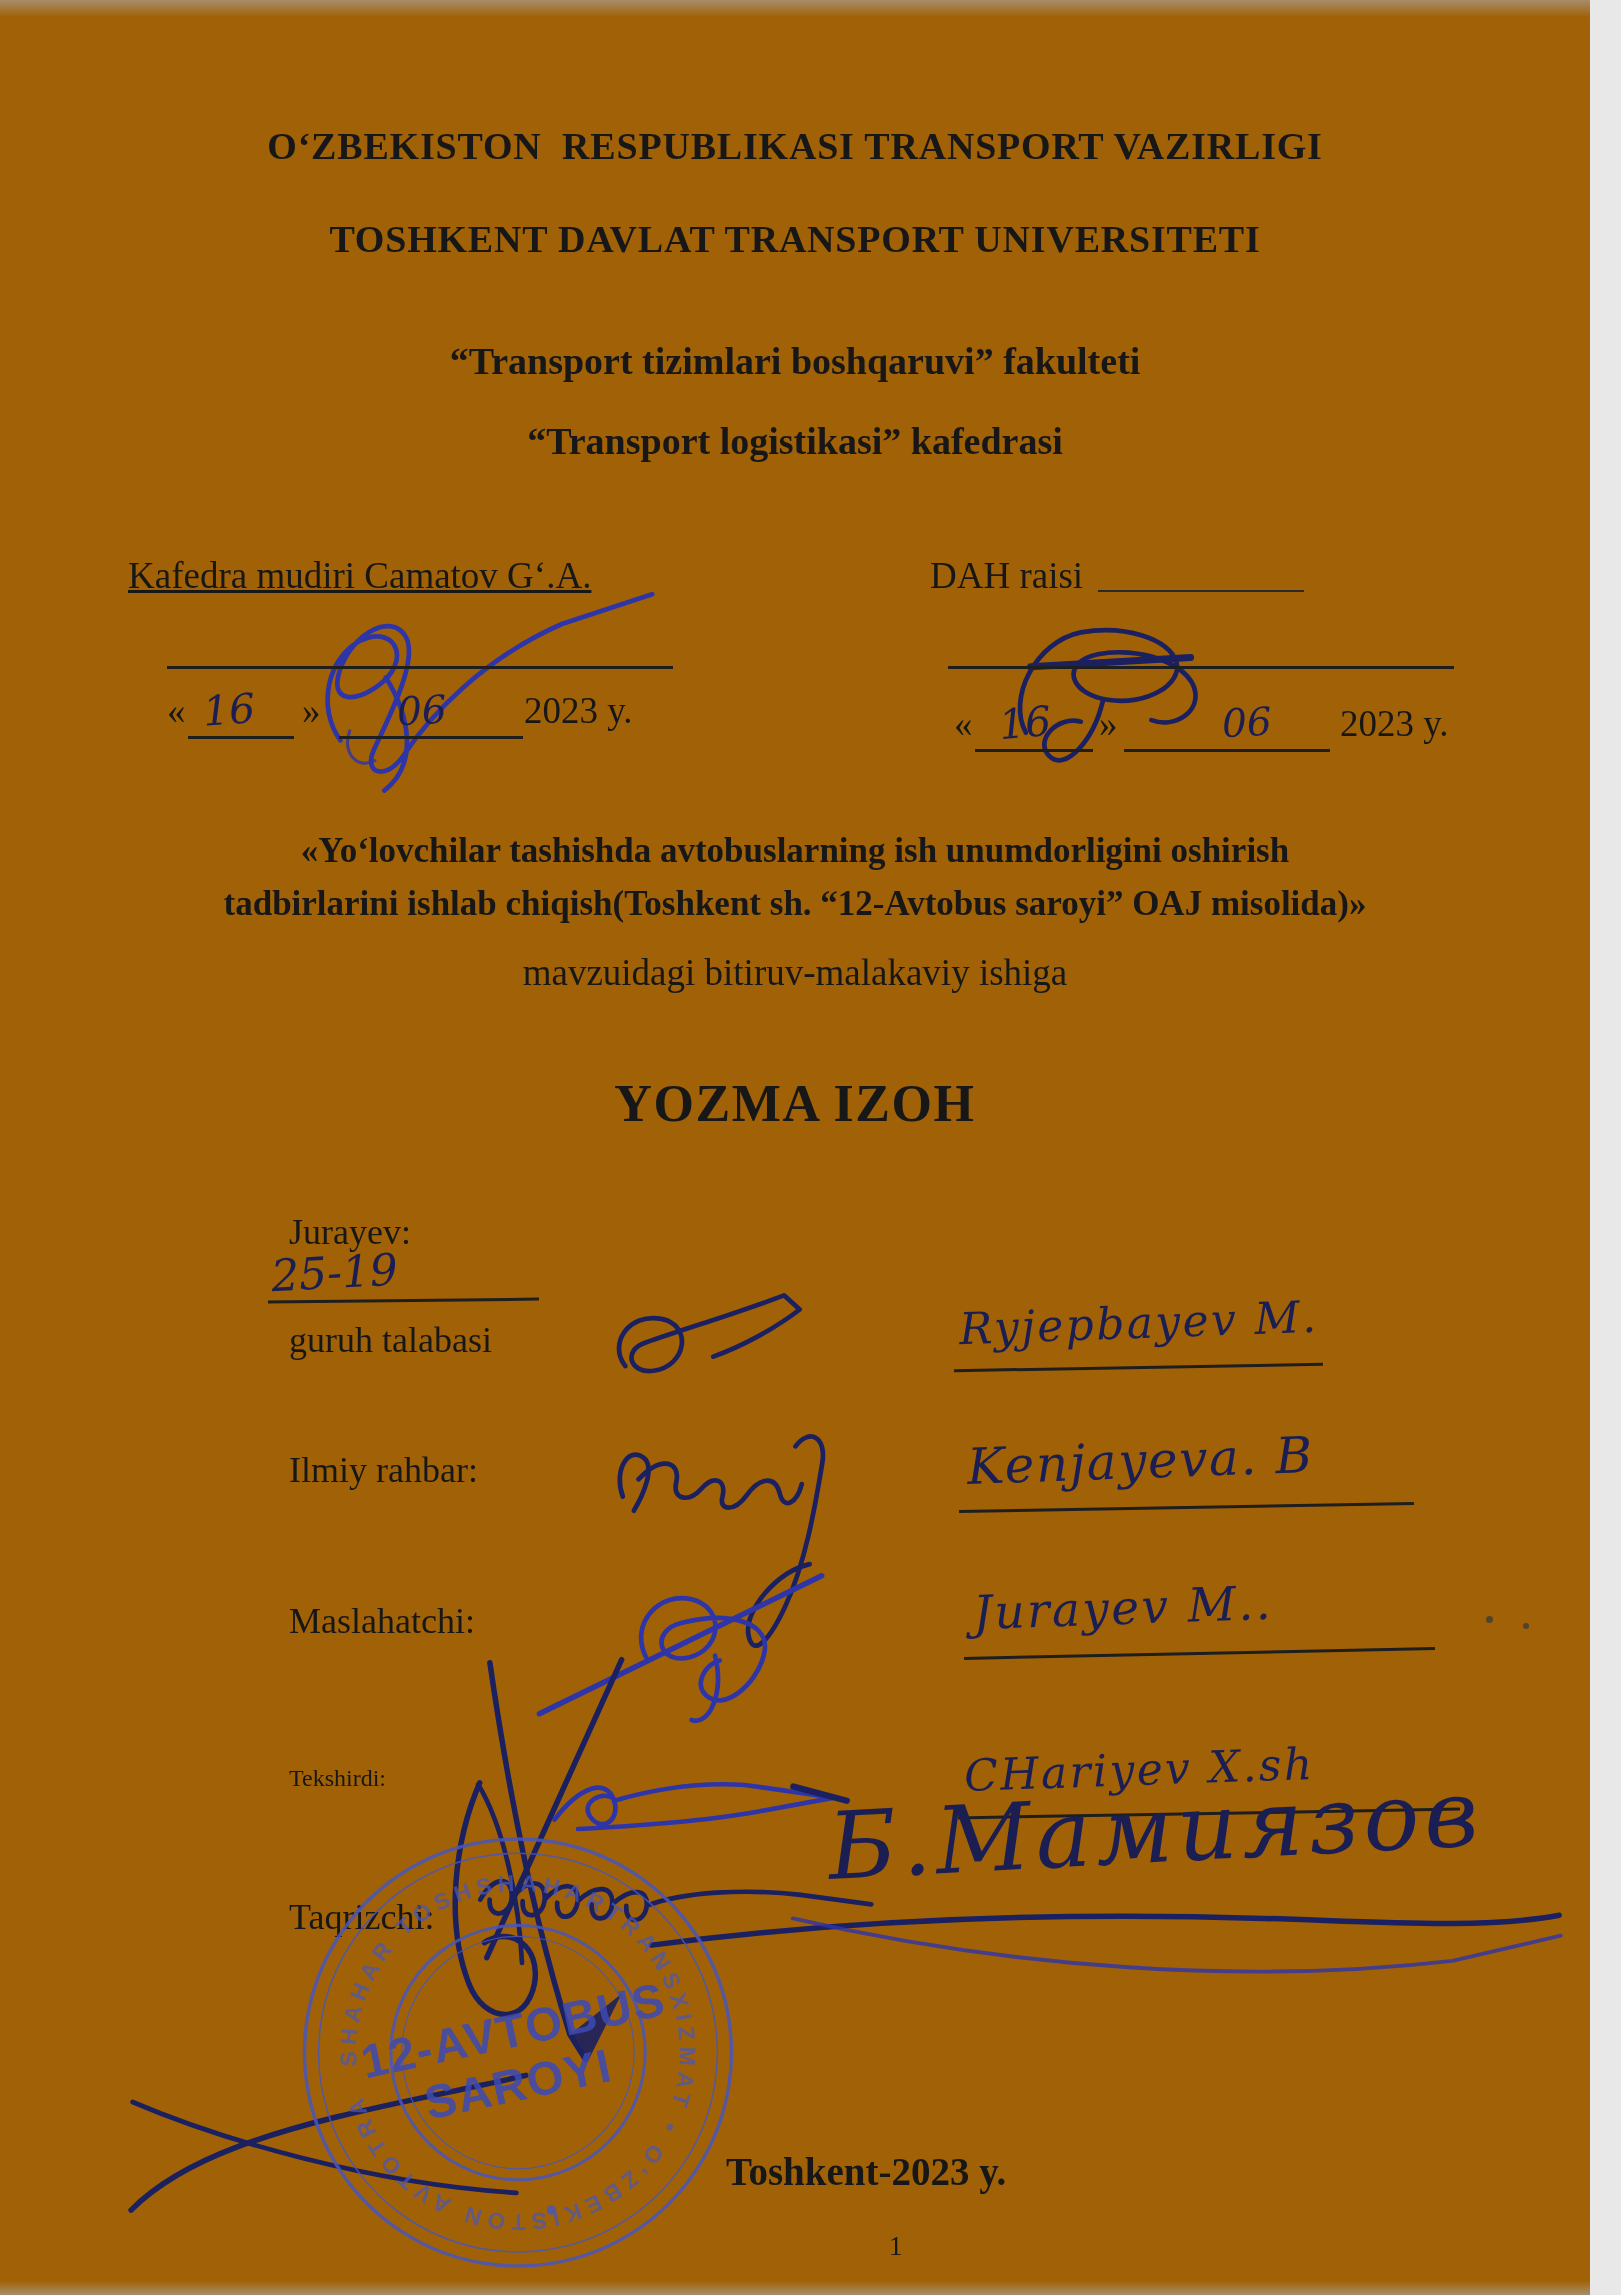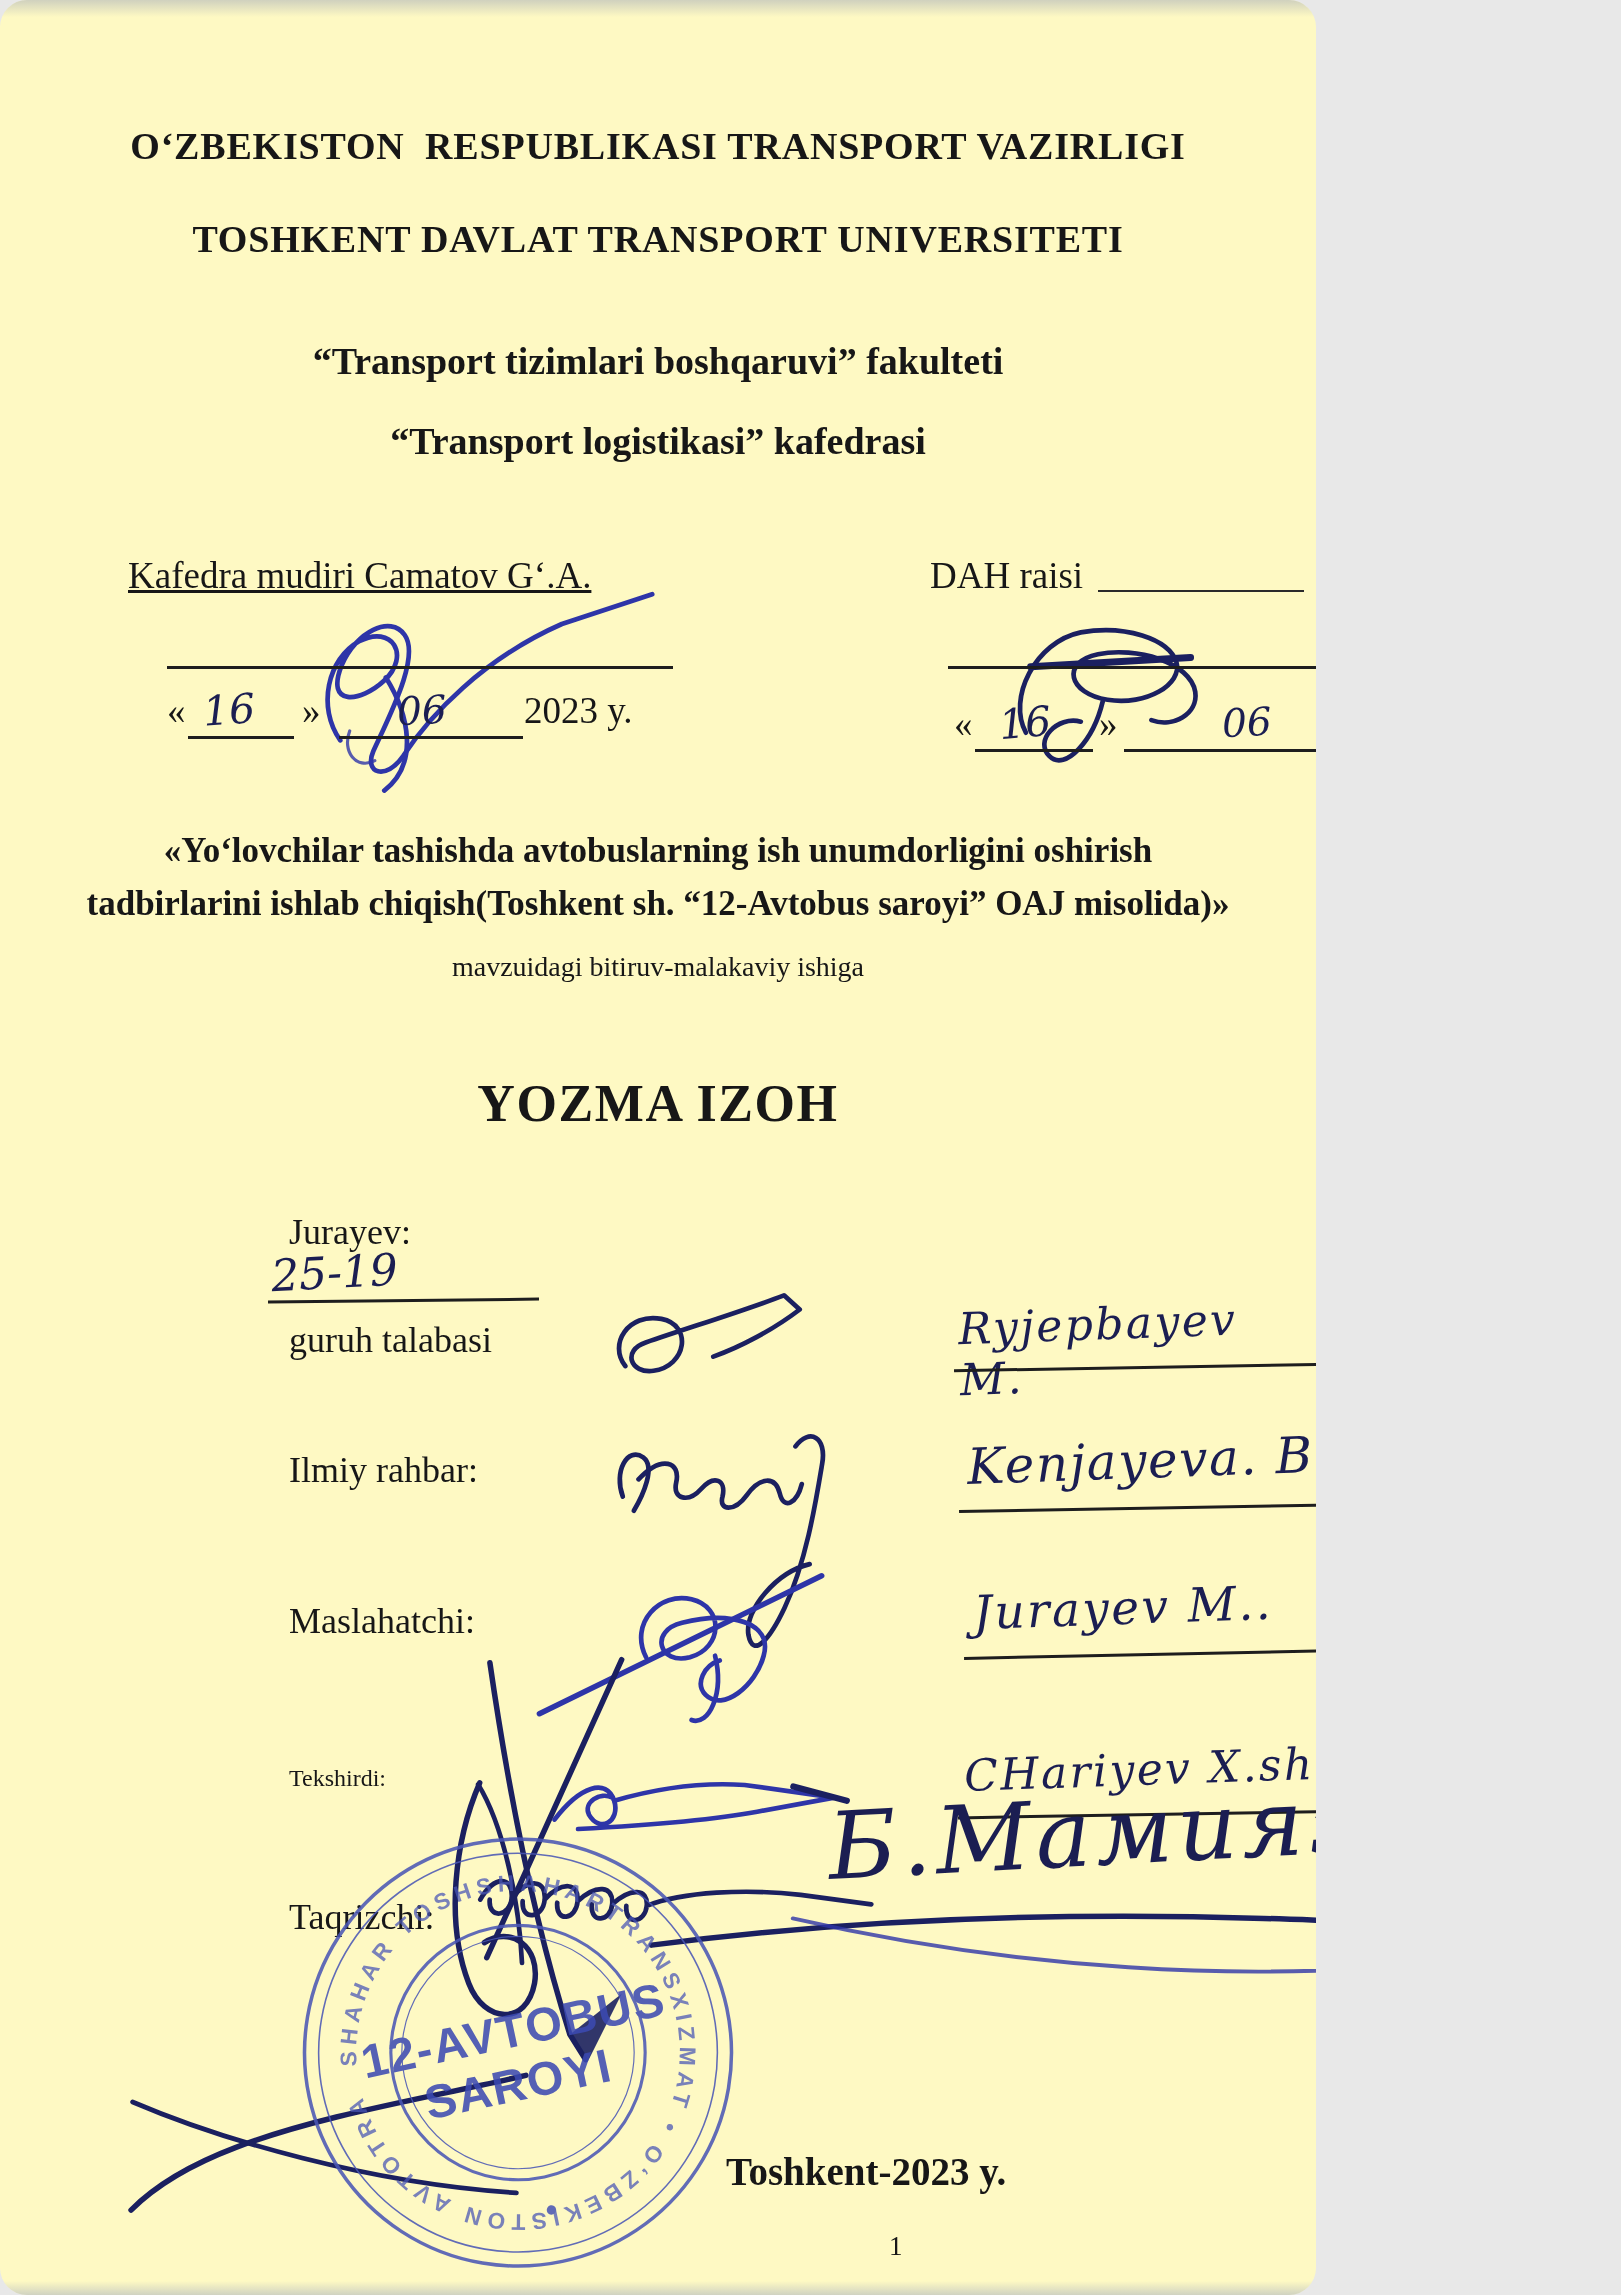--- a/index.html
+++ b/index.html
@@ -1,17 +1,17 @@
 <!DOCTYPE html>
 <html style="font-size:12.6px"><head>
 <meta charset="utf-8">
 <style>
   html,body{margin:0;padding:0;background:#e8e8e8;}
-  .page{position:relative;width:1316px;height:2295px;background:#fef9c3;overflow:hidden;
-        font-family:"Liberation Serif",serif;color:#161616;border-radius:27px;}
+  .page{position:relative;width:1590px;height:2295px;background:#a16207;overflow:hidden;
+        font-family:"Liberation Serif",serif;color:#161616;}
   .abs{position:absolute;}
   .print{font-family:"Liberation Serif",serif;color:#171717;}
   .bold{font-weight:bold;}
   .center{left:0;width:100%;text-align:center;}
   .ws{white-space:pre-wrap;}
   .hand{font-family:"DejaVu Serif",serif;font-style:italic;color:#1b1e52;}
   .uline{border-bottom:3.1px solid #1e1e1e;height:0;}
   .uline3{border-bottom:2.4px solid #2a2a2a;height:0;}
   svg{display:block;}
   .ink{stroke:#2e35a8;fill:none;stroke-linecap:round;stroke-linejoin:round;}
@@ -65,21 +65,21 @@
   <div class="abs print" style="left:954px;top:702px;font-size:37px;">«</div>
   <div class="abs hand" style="left:999px;top:699px;font-size:41px;transform:rotate(-5deg);">16</div>
   <div class="abs print" style="left:1099px;top:702px;font-size:37px;">»</div>
   <div class="abs hand" style="left:1222px;top:700px;font-size:39px;transform:rotate(-3deg);">06</div>
   <div class="abs print" style="left:1340px;top:702px;font-size:37px;">2023 y.</div>
   <div class="abs uline" style="left:975px;top:749px;width:118px;"></div>
   <div class="abs uline" style="left:1124px;top:749px;width:206px;"></div>
 
   <div class="abs center print bold" style="top:831px;font-size:35px;">«Yo‘lovchilar tashishda avtobuslarning ish unumdorligini oshirish</div>
   <div class="abs center print bold" style="top:884px;font-size:35px;">tadbirlarini ishlab chiqish(Toshkent sh. “12-Avtobus saroyi” OAJ misolida)»</div>
-  <div class="abs center print" style="top:951px;font-size:28px;">mavzuidagi bitiruv-malakaviy ishiga</div>
+  <div class="abs center print" style="top:951px;font-size:37px;">mavzuidagi bitiruv-malakaviy ishiga</div>
 
   <div class="abs center print bold" style="top:1074px;font-size:52px;letter-spacing:1.6px;">YOZMA IZOH</div>
 
   <div class="abs print" style="left:289px;top:1211px;font-size:36px;">Jurayev:</div>
   <div class="abs hand" style="left:271px;top:1247px;font-size:44px;transform:rotate(-3deg);">25-19</div>
   <div class="abs uline" style="left:268px;top:1299px;width:271px;transform:rotate(-0.6deg);"></div>
   <div class="abs print" style="left:289px;top:1319px;font-size:36px;text-align:right;">guruh talabasi</div>
 
   <div class="abs" style="left:597px;top:1278px;">
     <svg width="220" height="118" viewBox="0 0 280 150">

